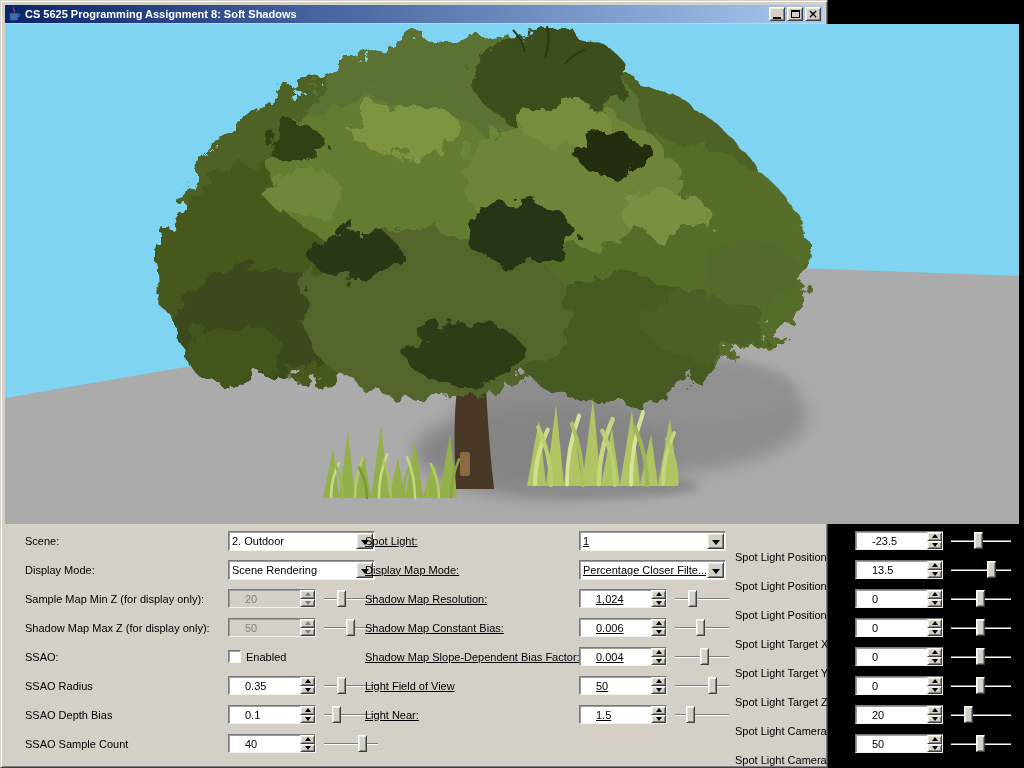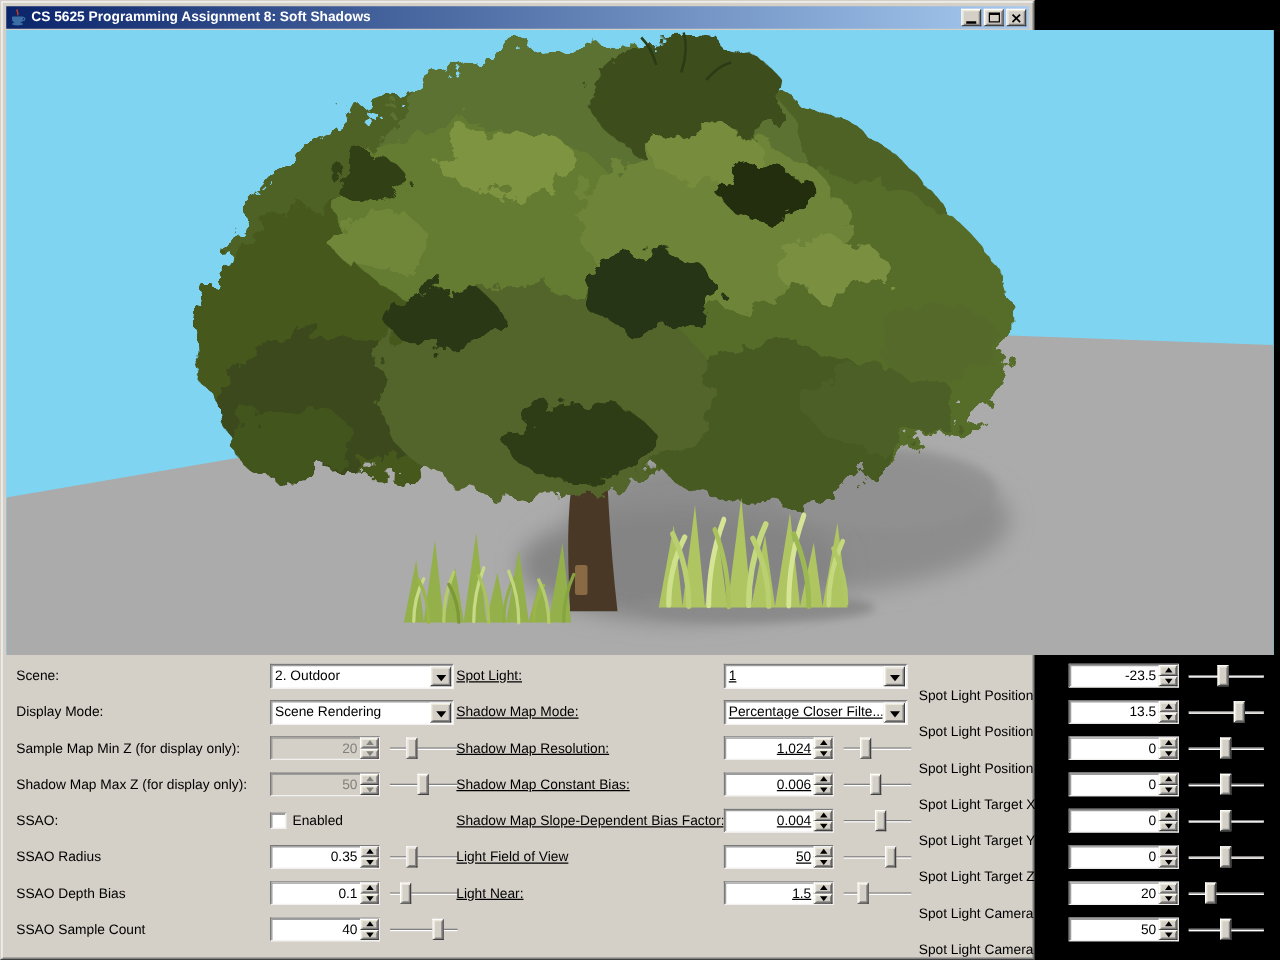--- a/index.html
+++ b/index.html
@@ -25,40 +25,40 @@
   }
   .glyph-min { width:8px; height:2px; background:#000; margin-top:7px; }
   .glyph-max { width:9px; height:8px; border:1px solid #000; border-top-width:2px; }
   .glyph-close { font-weight:bold; font-size:12px; line-height:10px; font-family:"DejaVu Sans",sans-serif; }
   
   .viewport { position:relative; width:1014px; height:500px; margin-top:1px; overflow:hidden; background:#7fd4f1; }
   .viewport svg { display:block; }
   
   .panel { position:relative; height:239px; }
   .col { position:absolute; top:2px; }
-  .col1 { left:8px;  width:374px; }
+  .col1 { left:20px;  width:374px; }
   .col2 { left:360px; width:380px;text-decoration:underline; }
   .col3 { left:730px; width:284px; }
   .row { height:29px; display:flex; align-items:center; }
   .lbl { flex:none; white-space:nowrap; overflow:hidden; }
   .col1 .lbl { width:203px; }
   .col2 .lbl { width:214px; }
   .col3 .lbl { width:120px;margin-top:33px; }
   .sunken { border:1px solid; border-color:#7a7a7a #f2f1ef #f2f1ef #7a7a7a; box-shadow: inset 1px 1px 0 #9c9c9c; }
   .raised { background:#d4d0c8; border:1px solid; border-color:#fff #404040 #404040 #fff; box-shadow: inset 1px 1px 0 #ece9d8, inset -1px -1px 0 #848484; }
   
   .combo { width:147px; height:20px; background:#fff; display:flex; align-items:stretch;
     border:1px solid; border-color:#7a7a7a #f2f1ef #f2f1ef #7a7a7a; box-shadow: inset 1px 1px 0 #9c9c9c; }
   .cval { flex:1; padding:3px 1px 4px 3px; white-space:nowrap; overflow:hidden; }
   .cbtn { width:17px; margin:1px; display:flex; align-items:flex-start; justify-content:center; }
   .tri-down-lg { width:0; height:0; border:4px solid transparent; border-top:5px solid #000; border-bottom:none; margin-top:6px; }
   
   .spin { width:88px; height:19px; background:#fff; display:flex; align-items:stretch;
     border:1px solid; border-color:#7a7a7a #f2f1ef #f2f1ef #7a7a7a; box-shadow: inset 1px 1px 0 #9c9c9c; }
-  .sval { flex:1; text-align:right; padding:3px 2px 0 0; white-space:nowrap; overflow:hidden; }
+  .sval { flex:1; padding:3px 2px 0 16px; white-space:nowrap; overflow:hidden; }
   .arrows { width:15px; display:flex; flex-direction:column; }
   .sbtn { flex:1; display:flex; align-items:center; justify-content:center; }
   .tri-up-sm { width:0; height:0; border:3px solid transparent; border-bottom:4px solid #000; border-top:none; }
   .tri-down-sm { width:0; height:0; border:3px solid transparent; border-top:4px solid #000; border-bottom:none; }
   .spin.disabled { background:#d4d0c8; }
   .spin.disabled .sval { color:#82807b; }
   .spin.disabled .tri-up-sm { border-bottom-color:#82807b; }
   .spin.disabled .tri-down-sm { border-top-color:#82807b; }
   
   .slider { position:relative; width:56px; height:19px; margin-left:7px; flex:none; }
@@ -325,21 +325,21 @@
         <span class="lbl">Spot Light:</span>
         <div class="combo">
           <span class="cval">1</span>
           <span class="cbtn raised">
               <i class="tri-down-lg"></i>
             </span>
         </div>
       </div>
 
       <div class="row">
-        <span class="lbl">Shadow Map Mode:</span>
+        <span class="lbl">Display Map Mode:</span>
         <div class="combo">
           <span class="cval">Percentage Closer Filte...</span>
           <span class="cbtn raised">
               <i class="tri-down-lg"></i>
             </span>
         </div>
       </div>
 
       <div class="row">
         <span class="lbl">Shadow Map Resolution:</span>

